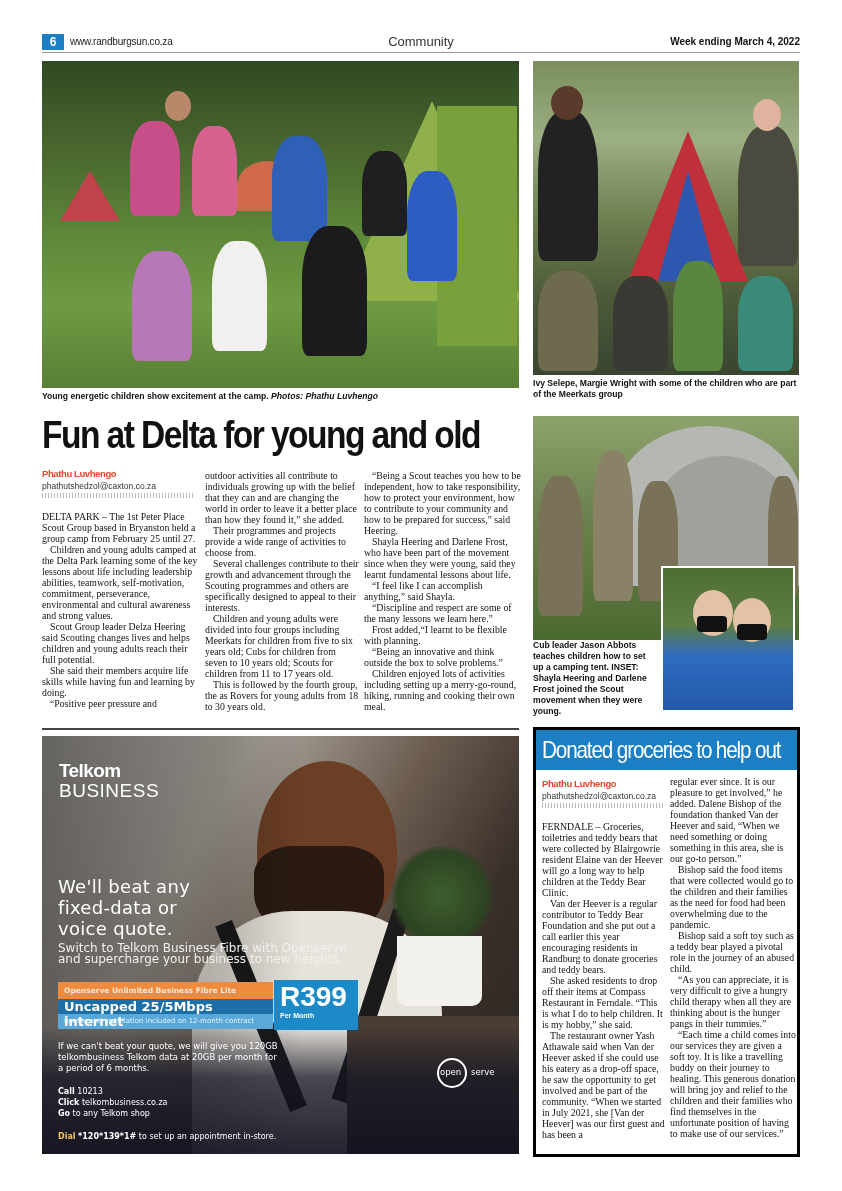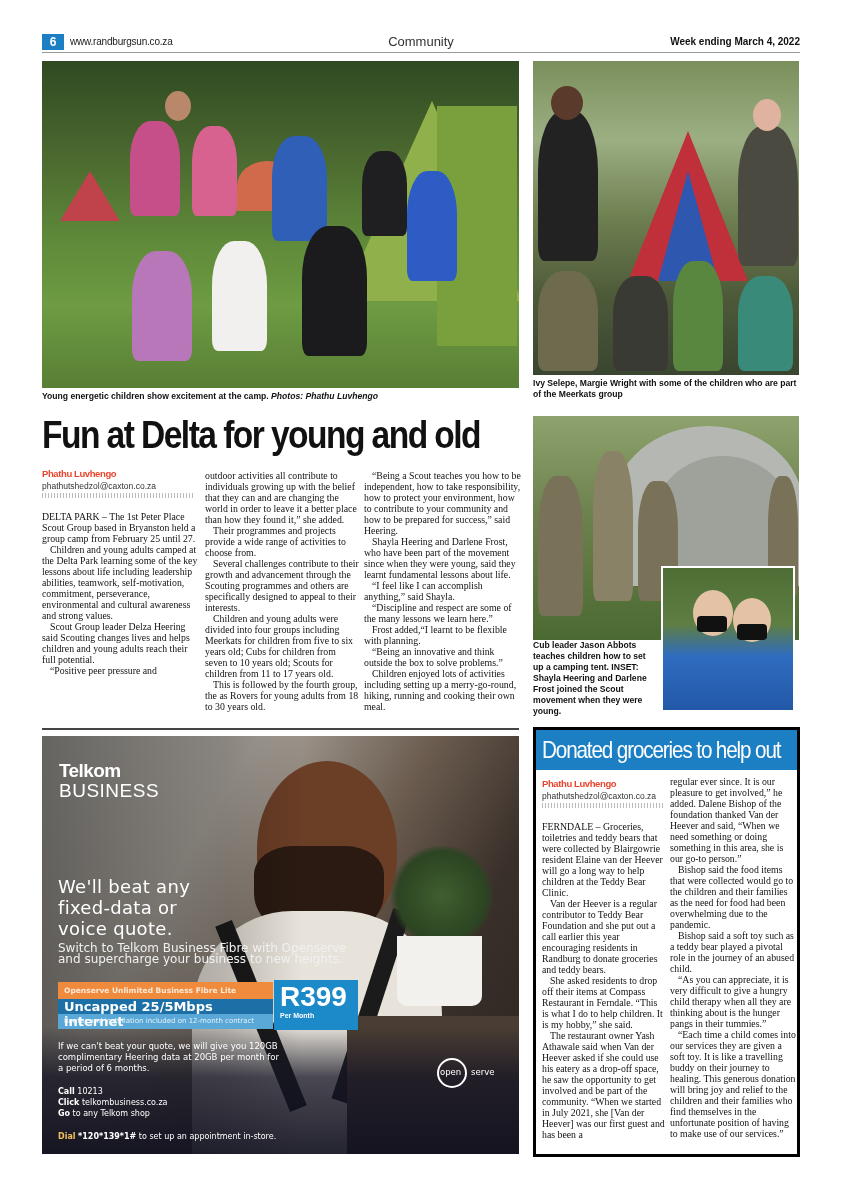--- a/index.html
+++ b/index.html
@@ -157,20 +157,21 @@
 <div class="byline" style="left:42px;top:468px;width:152px;">
   <div class="name">Phathu Luvhengo</div>
   <div class="email">phathutshedzol@caxton.co.za</div>
   <div class="rule"></div>
 </div>
 
 <div class="col" style="left:42px;top:511px;width:158px;">
   <p class="first">DELTA PARK – The 1st Peter Place Scout Group based in Bryanston held a group camp from February 25 until 27.</p>
   <p>Children and young adults camped at the Delta Park learning some of the key lessons about life including leadership abilities, teamwork, self-motivation, commitment, perseverance, environmental and cultural awareness and strong values.</p>
   <p>Scout Group leader Delza Heering said Scouting changes lives and helps children and young adults reach their full potential.</p>
+  <p>She said their members acquire life skills while having fun and learning by doing.</p>
   <p>“Positive peer pressure and</p>
 </div>
 <div class="col" style="left:205px;top:470px;width:155px;">
   <p class="first">outdoor activities all contribute to individuals growing up with the belief that they can and are changing the world in order to leave it a better place than how they found it,” she added.</p>
   <p>Their programmes and projects provide a wide range of activities to choose from.</p>
   <p>Several challenges contribute to their growth and advancement through the Scouting programmes and others are specifically designed to appeal to their interests.</p>
   <p>Children and young adults were divided into four groups including Meerkats for children from five to six years old; Cubs for children from seven to 10 years old; Scouts for children from 11 to 17 years old.</p>
   <p>This is followed by the fourth group, the as Rovers for young adults from 18 to 30 years old.</p>
 </div>
 <div class="col" style="left:364px;top:470px;width:158px;">
@@ -213,21 +214,21 @@
     <div class="o1">Openserve Unlimited Business Fibre Lite</div>
     <div class="o2">Uncapped 25/5Mbps internet</div>
     <div class="o3">Router and installation included on 12-month contract</div>
   </div>
   <div class="price">
     <div class="amt">R399</div>
     <div class="per">Per Month</div>
   </div>
   <div class="promise">
     <div>If we can't beat your quote, we will give you 120GB</div>
-    <div>complimentary Heering data at 20GB per month for</div>
+    <div>telkombusiness Telkom data at 20GB per month for</div>
     <div>a period of 6 months.</div>
   </div>
   <div class="contacts">
     <div><b>Call</b> <span>10213</span></div>
     <div><b>Click</b> <span>telkombusiness.co.za</span></div>
     <div><b>Go</b> <span>to any Telkom shop</span></div>
   </div>
   <div class="dial">
     <span class="dl">Dial</span> <b>*120*139*1#</b> <span>to set up an appointment in-store.</span>
   </div>

